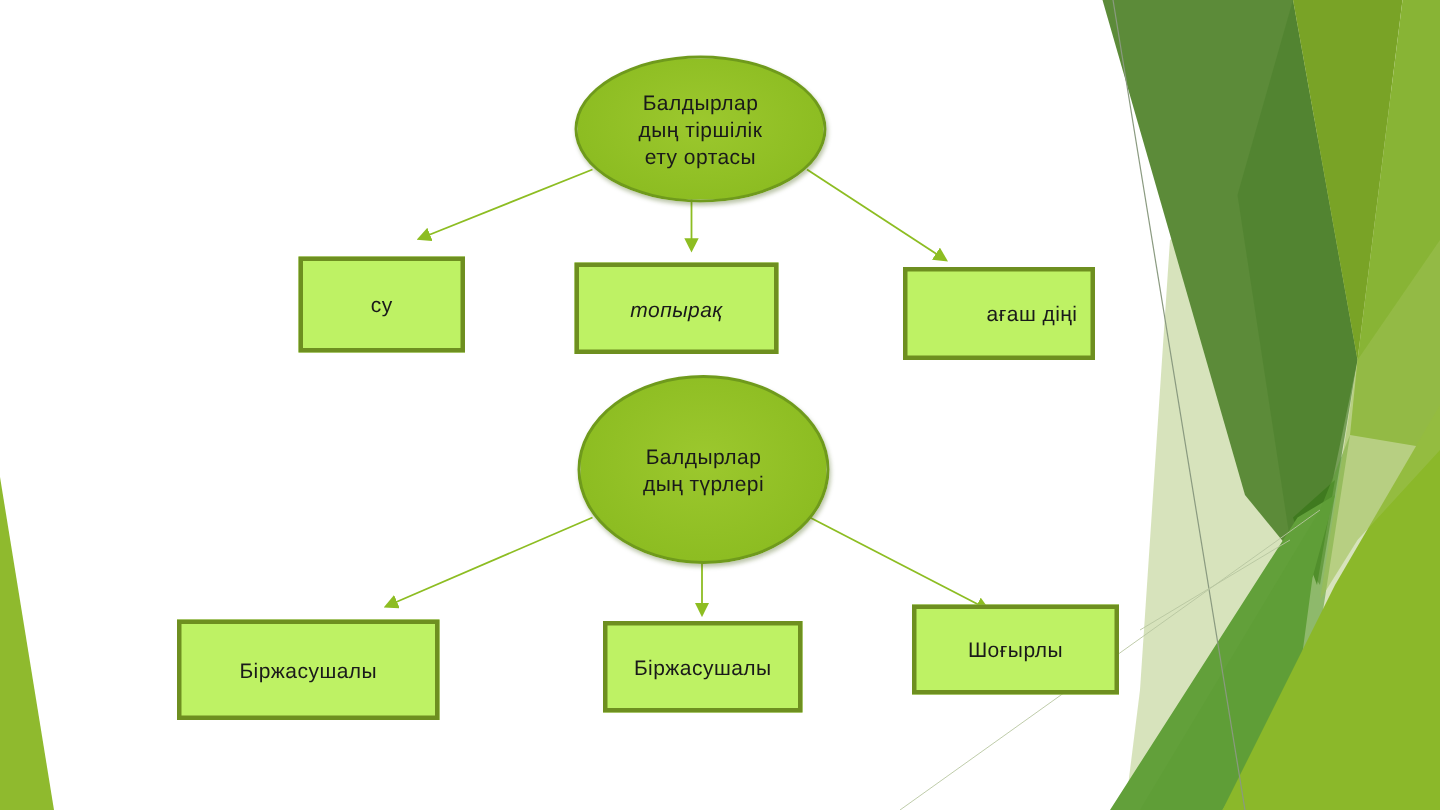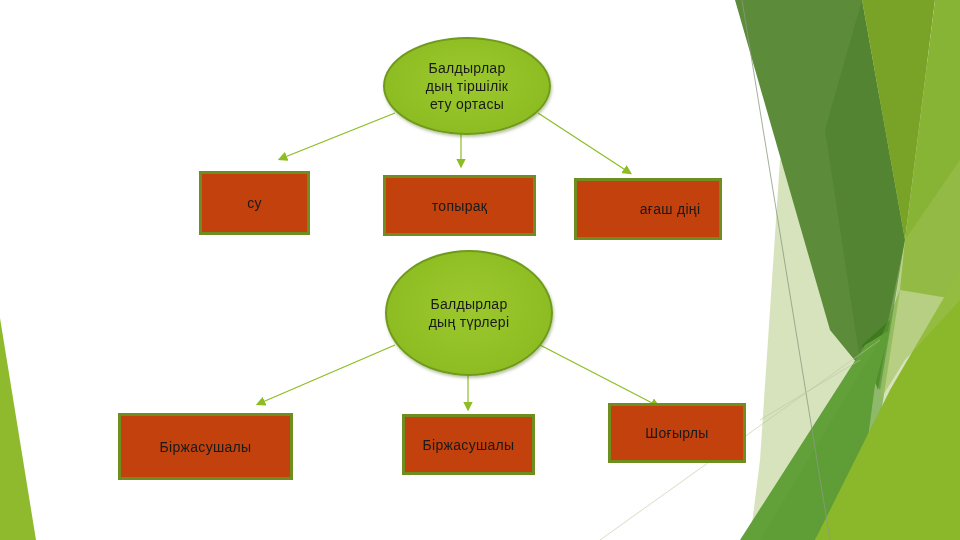--- a/index.html
+++ b/index.html
@@ -7,21 +7,21 @@
   .bg { position: absolute; left: 0; top: 0; width: 960px; height: 540px; }
   .ellipse {
     position: absolute; border-radius: 50%;
     background: radial-gradient(ellipse at 50% 45%, #9cc82e 0%, #8dbd22 70%, #82b01e 100%);
     border: 2px solid #6f9a1c;
     box-shadow: 1px 2px 3px rgba(60,90,10,0.35);
     display: flex; align-items: center; justify-content: center; text-align: center;
     color: #1a1a1a; font-size: 14px; line-height: 18px; letter-spacing: 0.3px;
   }
   .box {
-    position: absolute; background: #c2410c; border: 3px solid #6e8f20;
+    position: absolute; background: #bef264; border: 3px solid #6e8f20;
     box-sizing: border-box; display: flex; align-items: center; justify-content: center;
     color: #1a1a1a; font-size: 14px; letter-spacing: 0.3px;
   }
   .box span, .ellipse span { white-space: pre-line; }
   .arrows { position: absolute; left: 0; top: 0; width: 960px; height: 540px; pointer-events: none; }
 </style>
 </head>
 <body>
 
 <svg class="bg" viewBox="0 0 960 540" xmlns="http://www.w3.org/2000/svg">
@@ -67,24 +67,24 @@
 </svg>
 
 <div class="ellipse" style="left:383px; top:37px; width:164px; height:94px;">
   <span>Балдырлар
 дың тіршілік
 ету ортасы</span>
 </div>
 <div class="box" style="left:199px; top:171px; width:111px; height:64px;">
   <span>су</span>
 </div>
-<div class="box" style="left:383px; top:175px; width:153px; height:61px;">
+<div class="box" style="left:383px; top:175px; width:136px; height:61px;font-style:italic;">
   <span>топырақ</span>
 </div>
-<div class="box" style="left:574px; top:178px; width:148px; height:62px;padding-left:44px;">
+<div class="box" style="left:602px; top:178px; width:128px; height:62px;padding-left:44px;">
   <span>ағаш діңі</span>
 </div>
 
 <div class="ellipse" style="left:385px; top:250px; width:164px; height:122px;">
   <span>Балдырлар
 дың түрлері</span>
 </div>
 <div class="box" style="left:118px; top:413px; width:175px; height:67px;">
   <span>Біржасушалы</span>
 </div>

